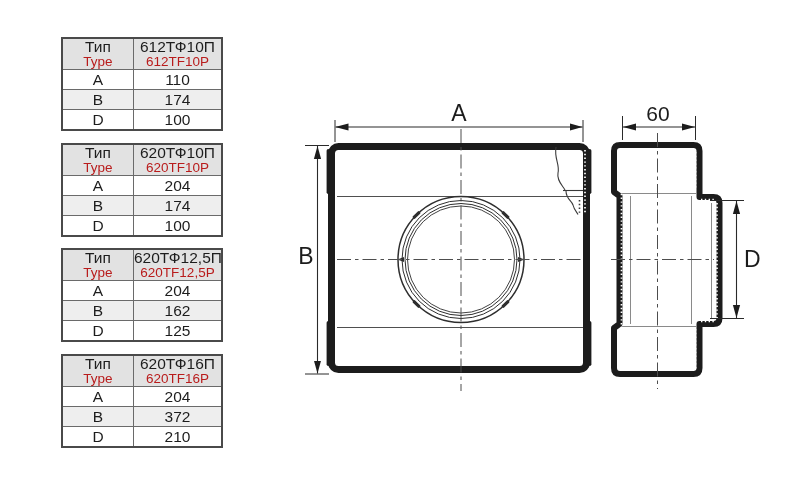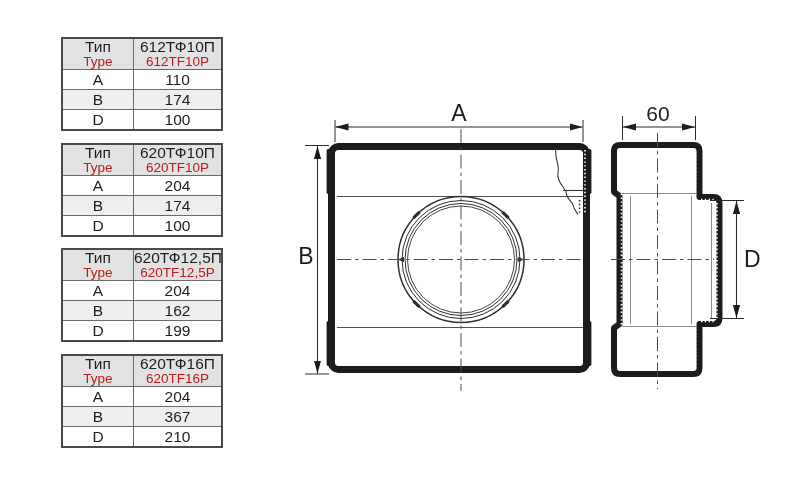--- a/index.html
+++ b/index.html
@@ -108,21 +108,21 @@
   <tr class="row">
     <td class="c1">A</td>
     <td class="c2">204</td>
   </tr>
   <tr class="row">
     <td class="c1">B</td>
     <td class="c2">162</td>
   </tr>
   <tr class="row">
     <td class="c1">D</td>
-    <td class="c2">199</td>
+    <td class="c2">125</td>
   </tr>
 </tbody>
   </table>
 
 <table class="spec-table" style="top:354px">
   <tbody>
       <tr class="hdr">
     <td class="c1">
       <div class="l1">Тип</div>
       <div class="l2">Type</div>
@@ -131,21 +131,21 @@
       <div class="l1">620ТФ16П</div>
       <div class="l2">620TF16P</div>
     </td>
   </tr>
   <tr class="row">
     <td class="c1">A</td>
     <td class="c2">204</td>
   </tr>
   <tr class="row">
     <td class="c1">B</td>
-    <td class="c2">367</td>
+    <td class="c2">372</td>
   </tr>
   <tr class="row">
     <td class="c1">D</td>
     <td class="c2">210</td>
   </tr>
 </tbody>
   </table>
 
 <svg class="drawing" width="800" height="500" viewBox="0 0 800 500">
   <defs>

